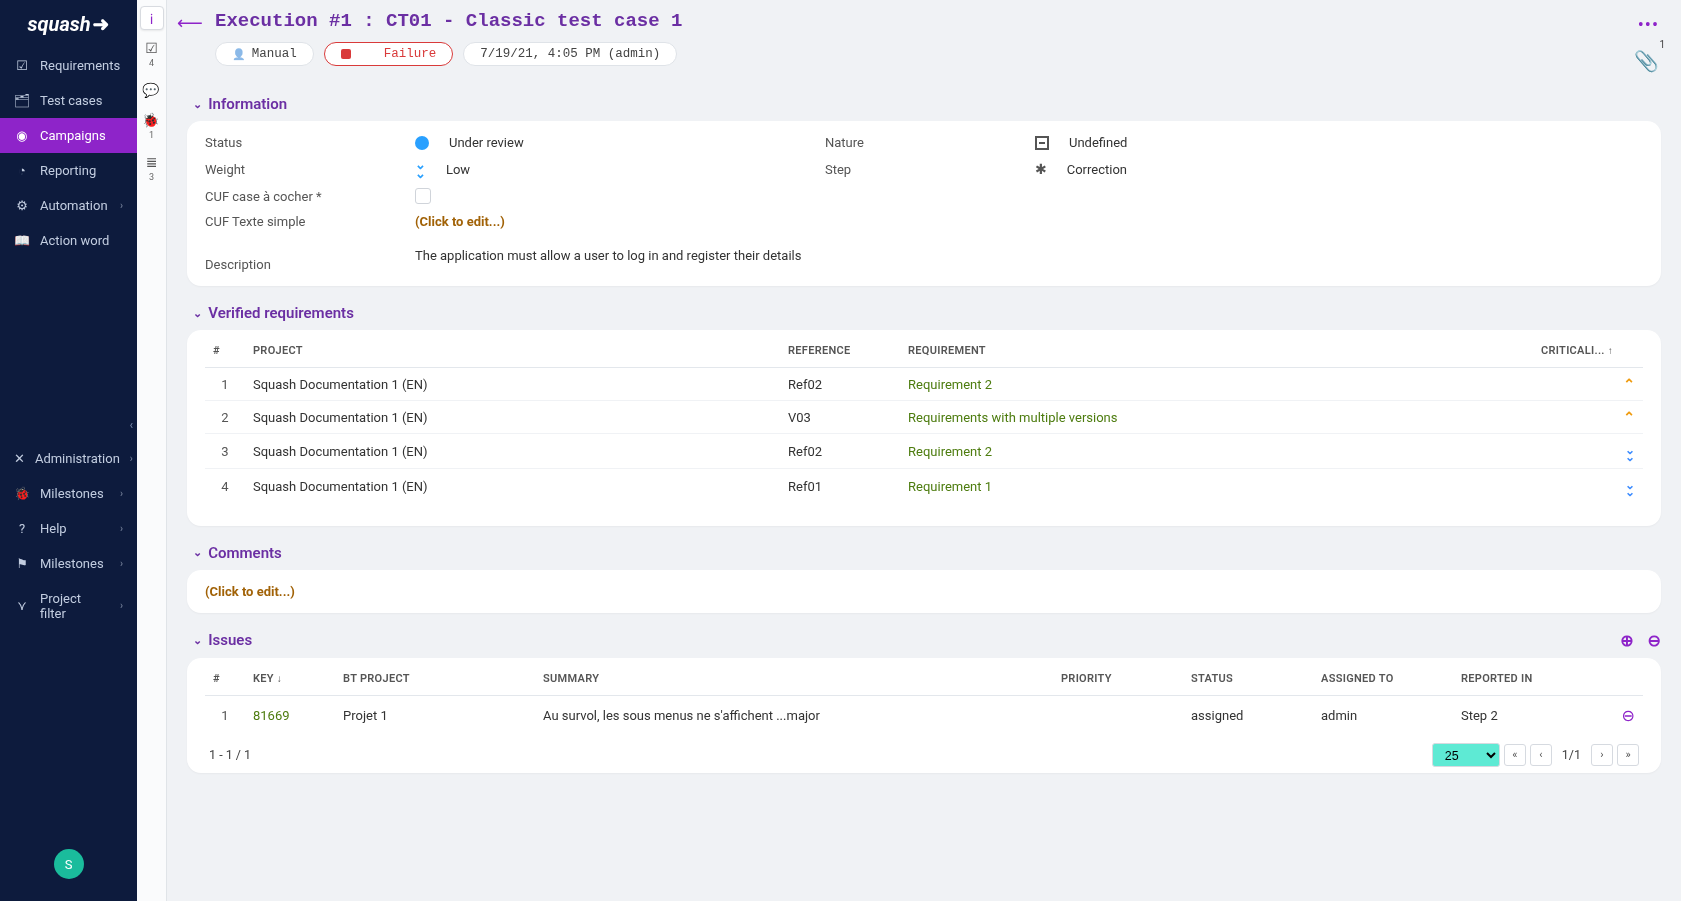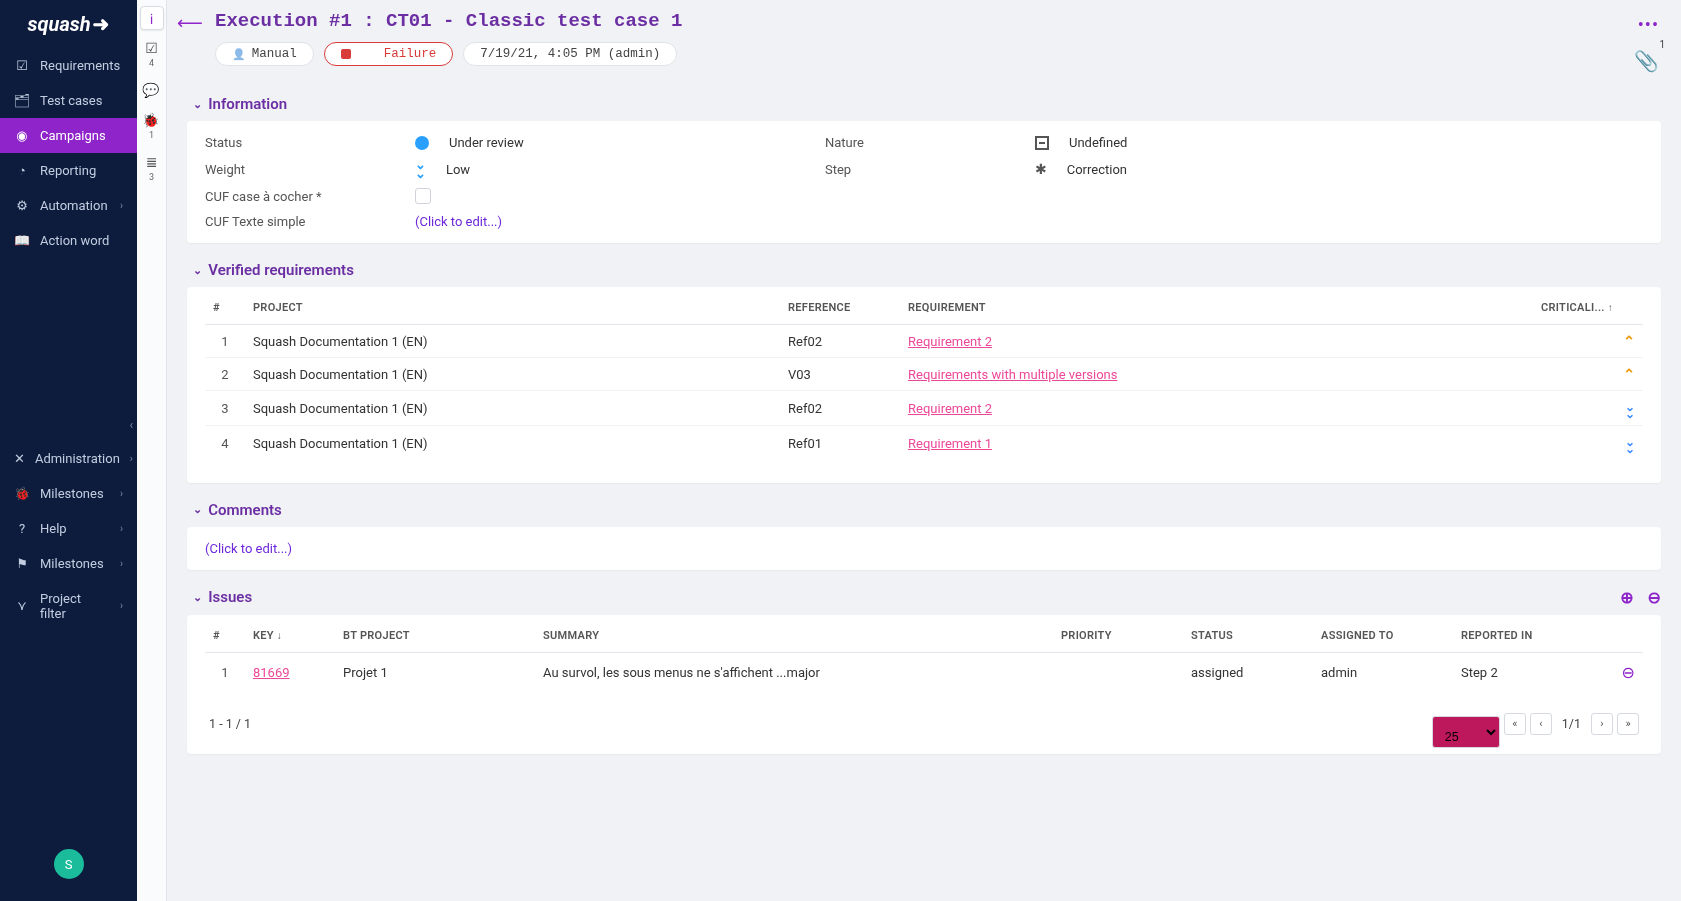--- a/index.html
+++ b/index.html
@@ -41,57 +41,57 @@
 .attach .cnt { position:absolute; top:-10px; right:-6px; font-size:10px; color:#444;}
 
 .content { flex:1; overflow-y:auto; padding:6px 20px 20px 20px; }
 
 .section { margin-bottom:18px; }
 .section-header { display:flex; align-items:center; gap:6px; color:#6b2fa3; font-weight:600; font-size:15px; margin:10px 0 8px 6px; cursor:pointer;}
 .section-header .caret { font-size:11px; }
 .section-header .spacer { flex:1; }
 .section-header .act { color:#8e24c9; font-size:16px; margin-left:8px; cursor:pointer; }
 
-.panel { background:#fff; border-radius:4px; padding:14px 18px; box-shadow:0 1px 2px rgba(0,0,0,0.04); }
+.panel { background:#fff; border-radius:14px; padding:14px 18px; box-shadow:0 1px 2px rgba(0,0,0,0.04); }
 
 
 .info-grid { display:grid; grid-template-columns: 210px 410px 210px 1fr; row-gap:10px; align-items:center; font-size:13px; }
 .info-label { color:#555; }
 .info-val { color:#333; display:flex; align-items:center; gap:20px; }
 .status-dot { width:14px; height:14px; border-radius:50%; background:#29a0ff; }
 .wchev { color:#29a0ff; font-weight:bold; line-height:0.7; display:flex; flex-direction:column;}
 .nature-ico { width:14px; height:14px; border:2px solid #555; position:relative;}
 .nature-ico::after { content:""; position:absolute; left:2px; right:2px; top:4px; height:2px; background:#555;}
 .type-ico { font-size:14px; color:#555;}
 .cuf-check { width:16px; height:16px; border:1.5px solid #d0d4da; border-radius:3px;}
-.placeholder-edit { color:#6d28d9; }
+.placeholder-edit { color:#a16207;font-weight:bold; }
 .desc-row { grid-column: 1 / span 4; display:grid; grid-template-columns:210px 1fr; }
 
 
 .req-table { width:100%; border-collapse:collapse; font-size:13px; }
 .req-table th { text-align:left; font-size:11px; font-weight:600; color:#555; padding:10px 8px; border-bottom:1px solid #e3e7ec; letter-spacing:0.3px;}
 .req-table td { padding:8px 8px; border-bottom:1px solid #f0f2f5;}
 .req-table tbody tr:last-child td { border-bottom:none;}
-.req-link { color:#ec4899; text-decoration:underline; cursor:pointer;}
+.req-link { color:#4d7c0f; cursor:pointer;}
 .crit { color:#ef9b0f; font-weight:bold; font-size:14px; text-align:right;}
 .crit.blue { color:#3b8bff; display:inline-flex; flex-direction:column; line-height:0.55; font-size:12px;}
 .crit-th { text-align:right; }
 .sort-arrow { font-size:10px; margin-left:3px;}
 .num-col { width:40px; text-align:center; color:#555;}
 
 
 .issue-table { width:100%; border-collapse:collapse; font-size:13px; }
 .issue-table th { text-align:left; font-size:11px; font-weight:600; color:#555; padding:10px 8px; border-bottom:1px solid #e3e7ec; letter-spacing:0.3px;}
 .issue-table td { padding:10px 8px; }
 .row-del { color:#8e24c9; font-size:16px; text-align:right; cursor:pointer;}
 
 .footer { display:flex; align-items:center; padding:8px 4px 0; font-size:12.5px; color:#444;}
 .footer .spacer { flex:1;}
 .pager { display:flex; align-items:center; gap:4px;}
-.pager select { border:1px solid #d6dae0; border-radius:3px; padding:12px 24px 2px 8px; font-size:12.5px; background:#be185d;margin-top:16px;}
+.pager select { border:1px solid #d6dae0; border-radius:3px; padding:4px 24px 2px 8px; font-size:12.5px; background:#5eead4;}
 .pager .pbtn { width:22px; height:22px; border:1px solid #d6dae0; border-radius:3px; display:flex; align-items:center; justify-content:center; font-size:11px; color:#555; cursor:pointer; background:#fff;}
 .pager .pinfo { padding:0 6px;}
 </style>
 </head>
 <body>
 
 <div class="app">
 
   <div class="sidebar">
     <div class="logo">
@@ -246,20 +246,24 @@
                 <span class="cuf-check"></span>
               </div>
             <div></div>
               <div></div>
 
             <div class="info-label">CUF Texte simple</div>
             <div class="info-val placeholder-edit">(Click to edit...)</div>
             <div></div>
               <div></div>
 
+            <div class="desc-row">
+              <div class="info-label" style="align-self:start;padding-top:18px;">Description</div>
+              <div class="info-val" style="padding-top:0;">The application must allow a user to log in and register their details</div>
+            </div>
           </div>
         </div>
       </div>
 
       <div class="section">
         <div class="section-header">
             <span class="caret">⌄</span>
             <span>Verified requirements</span>
           </div>
         <div class="panel" style="padding:4px 18px 22px;">

